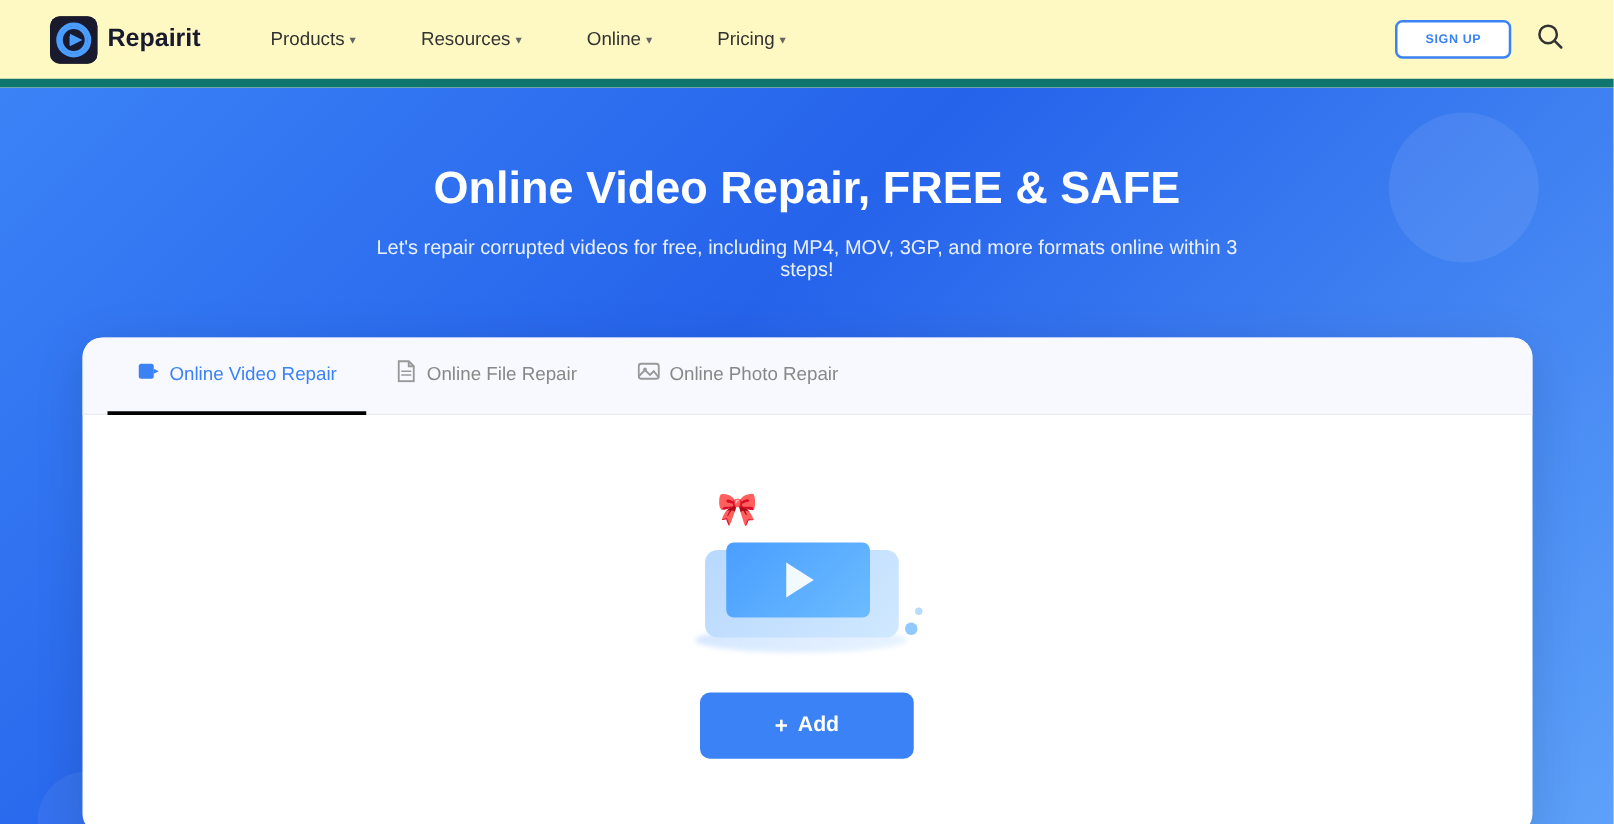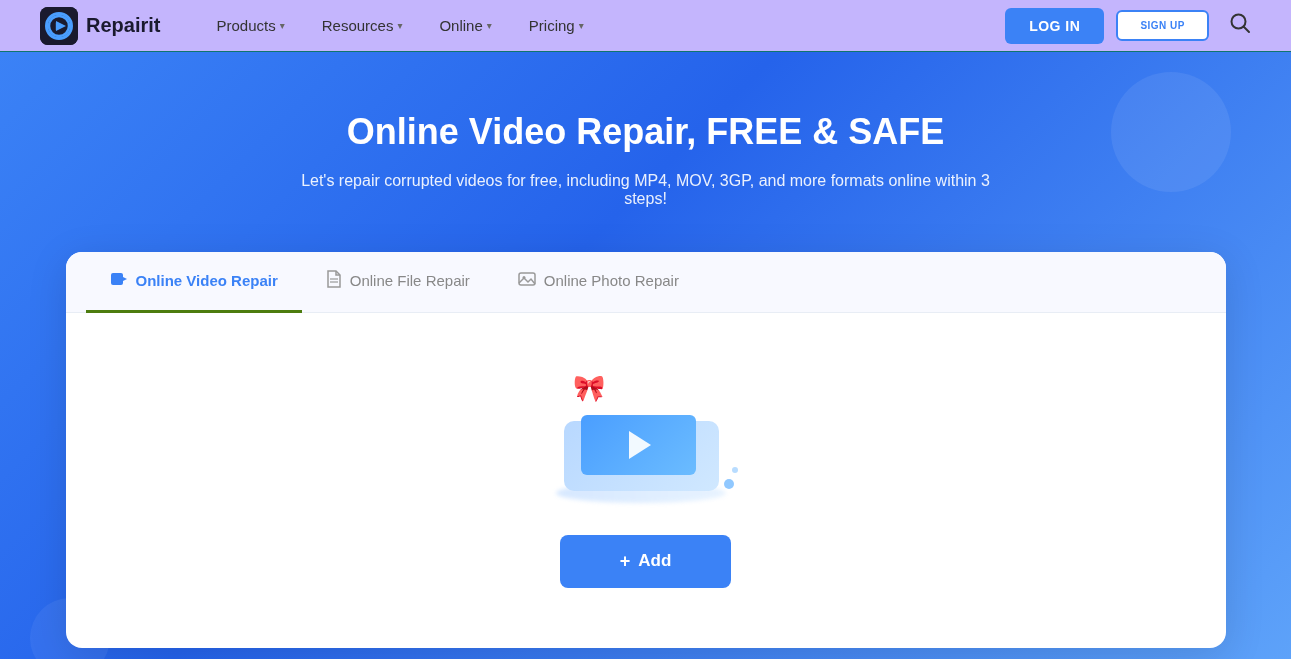--- a/index.html
+++ b/index.html
@@ -1,25 +1,25 @@
 <!DOCTYPE html>
 <html><head>
   <meta charset="utf-8">
   <style>
     * { margin: 0; padding: 0; box-sizing: border-box; }
     body { font-family: -apple-system, BlinkMacSystemFont, 'Segoe UI', sans-serif; width: 1291px; overflow-x: hidden; }
 
     
     .header {
-      background: #c4b5fd;
-      height: 52px;
+      background: #fef9c3;
+      height: 70px;
       display: flex;
       align-items: center;
       padding: 0 40px;
-      border-bottom: 1px solid #0f766e;
+      border-bottom: 7px solid #0f766e;
       position: relative;
       z-index: 10;
     }
     .logo-area {
       display: flex;
       align-items: center;
       gap: 8px;
       margin-right: 40px;
     }
     .logo-icon {
@@ -49,21 +49,21 @@
       margin-left: 1px;
     }
     .logo-text {
       font-size: 20px;
       font-weight: 700;
       color: #1a1a2e;
     }
     .nav {
       display: flex;
       align-items: center;
-      gap: 5px;
+      gap: 20px;
       flex: 1;
     }
     .nav-item {
       display: flex;
       align-items: center;
       gap: 4px;
       padding: 8px 16px;
       font-size: 15px;
       color: #333;
       cursor: pointer;
@@ -178,22 +178,22 @@
       padding: 18px 24px;
       font-size: 15px;
       font-weight: 500;
       color: #888;
       cursor: pointer;
       border-bottom: 3px solid transparent;
       margin-bottom: -1px;
     }
     .tab.active {
       color: #3b82f6;
-      border-bottom: 3px solid #4d7c0f;
-      font-weight: 700;
+      border-bottom: 3px solid #000000;
+      font-weight: 400;
       align-items: center;
     }
     .tab-icon {
       font-size: 16px;
     }
     .tab.active .tab-icon {
       color: #3b82f6;
     }
 
     .card-body {
@@ -262,21 +262,20 @@
       <span>Online</span>
       <span class="nav-chevron">▾</span>
     </div>
     <div class="nav-item">
       <span>Pricing</span>
       <span class="nav-chevron">▾</span>
     </div>
   </nav>
 
   <div class="header-actions">
-    <button class="btn-login">LOG IN</button>
     <button class="btn-signup">SIGN UP</button>
     <span class="search-icon">
       <svg width="22" height="22" viewBox="0 0 22 22" fill="none">
         <circle cx="9.5" cy="9.5" r="7" stroke="#333" stroke-width="2"></circle>
         <line x1="14.5" y1="14.5" x2="20" y2="20" stroke="#333" stroke-width="2" stroke-linecap="round"></line>
       </svg>
     </span>
   </div>
 </header>
 

